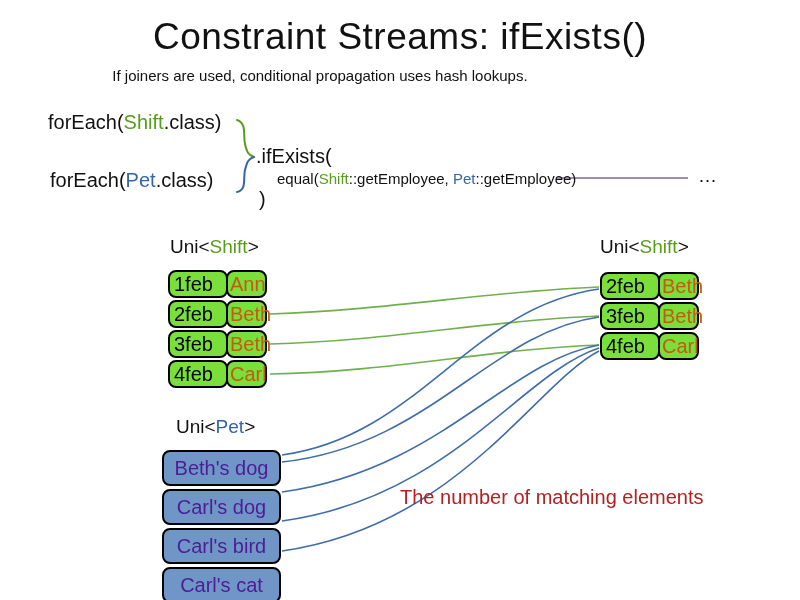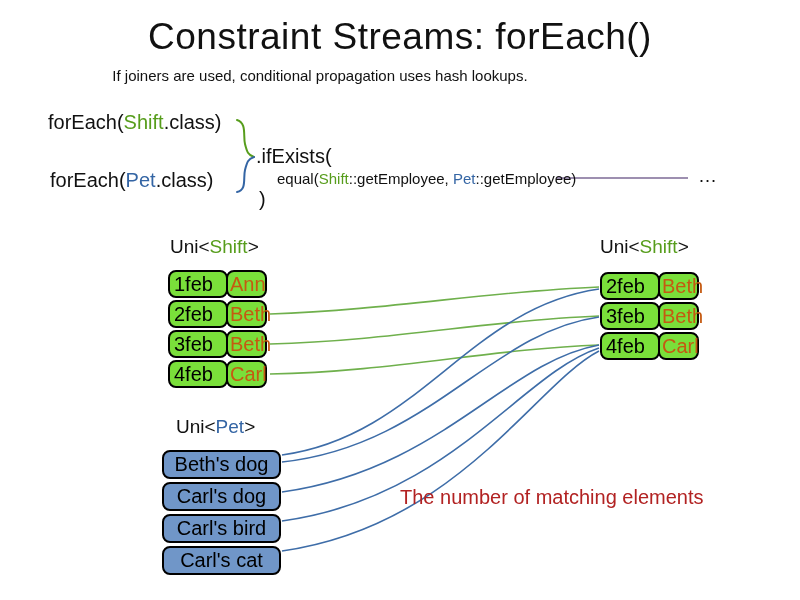--- a/index.html
+++ b/index.html
@@ -28,31 +28,31 @@
   .cell {
     display:flex; align-items:center; height:28px;
     background:var(--box-green); border:2px solid #000; border-radius:8px;
     font-size:20px;
   }
   .cell.date { width:60px; padding-left:4px; color:#000; }
   .cell.name { width:41px; margin-left:-2px; padding-left:2px; color:var(--name-orange); }
   .pet-list { z-index:2; width:119px; }
   .pet-box {
     display:flex; align-items:center; justify-content:center;
-    height:29px; margin-bottom:3px;
+    height:36px; margin-bottom:3px;
     background:var(--box-blue); border:2px solid #000; border-radius:8px;
-    font-size:20px; color:#000000;
+    font-size:20px; color:#4c1d95;
   }
   .annotation { font-size:20px; line-height:27px; color:var(--annotation-red); white-space:nowrap; z-index:2; }
   .layer2 { z-index:2; }
 </style>
 </head>
 <body>
 
-<div class="abs title">Constraint Streams: forEach()</div>
+<div class="abs title">Constraint Streams: ifExists()</div>
 <div class="abs subtitle">If joiners are used, conditional propagation uses hash lookups.</div>
 
 <div class="abs code layer2" style="left:48px; top:111px;"><span>forEach(</span><span class="cls-shift">Shift</span><span>.class)</span></div>
 
 <div class="abs code layer2" style="left:50px; top:169px;"><span>forEach(</span><span class="cls-pet">Pet</span><span>.class)</span></div>
 
 <div class="abs code layer2" style="left:256px; top:145px;">.ifExists(</div>
 
 <div class="abs code-small layer2" style="left:277px; top:170px;"><span>equal(</span><span class="cls-shift">Shift</span><span>::getEmployee, </span><span class="cls-pet">Pet</span><span>::getEmployee)</span></div>
 

